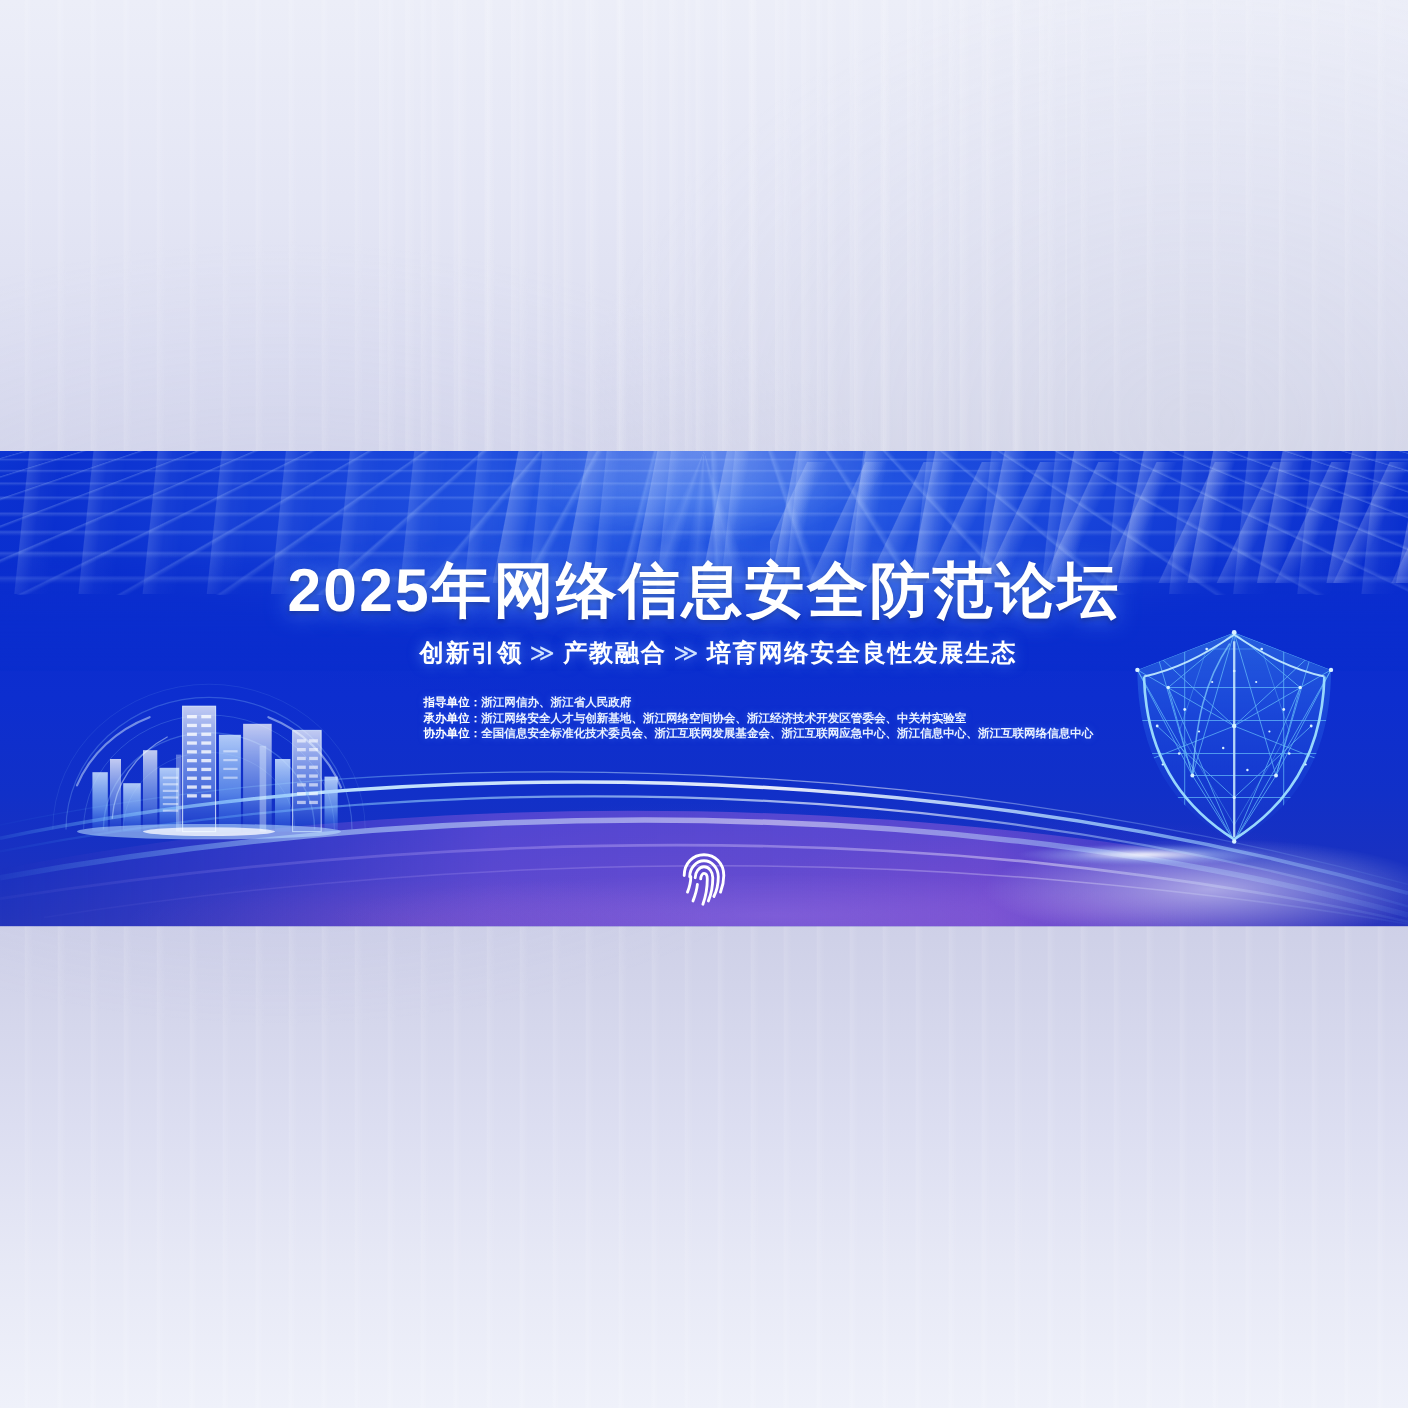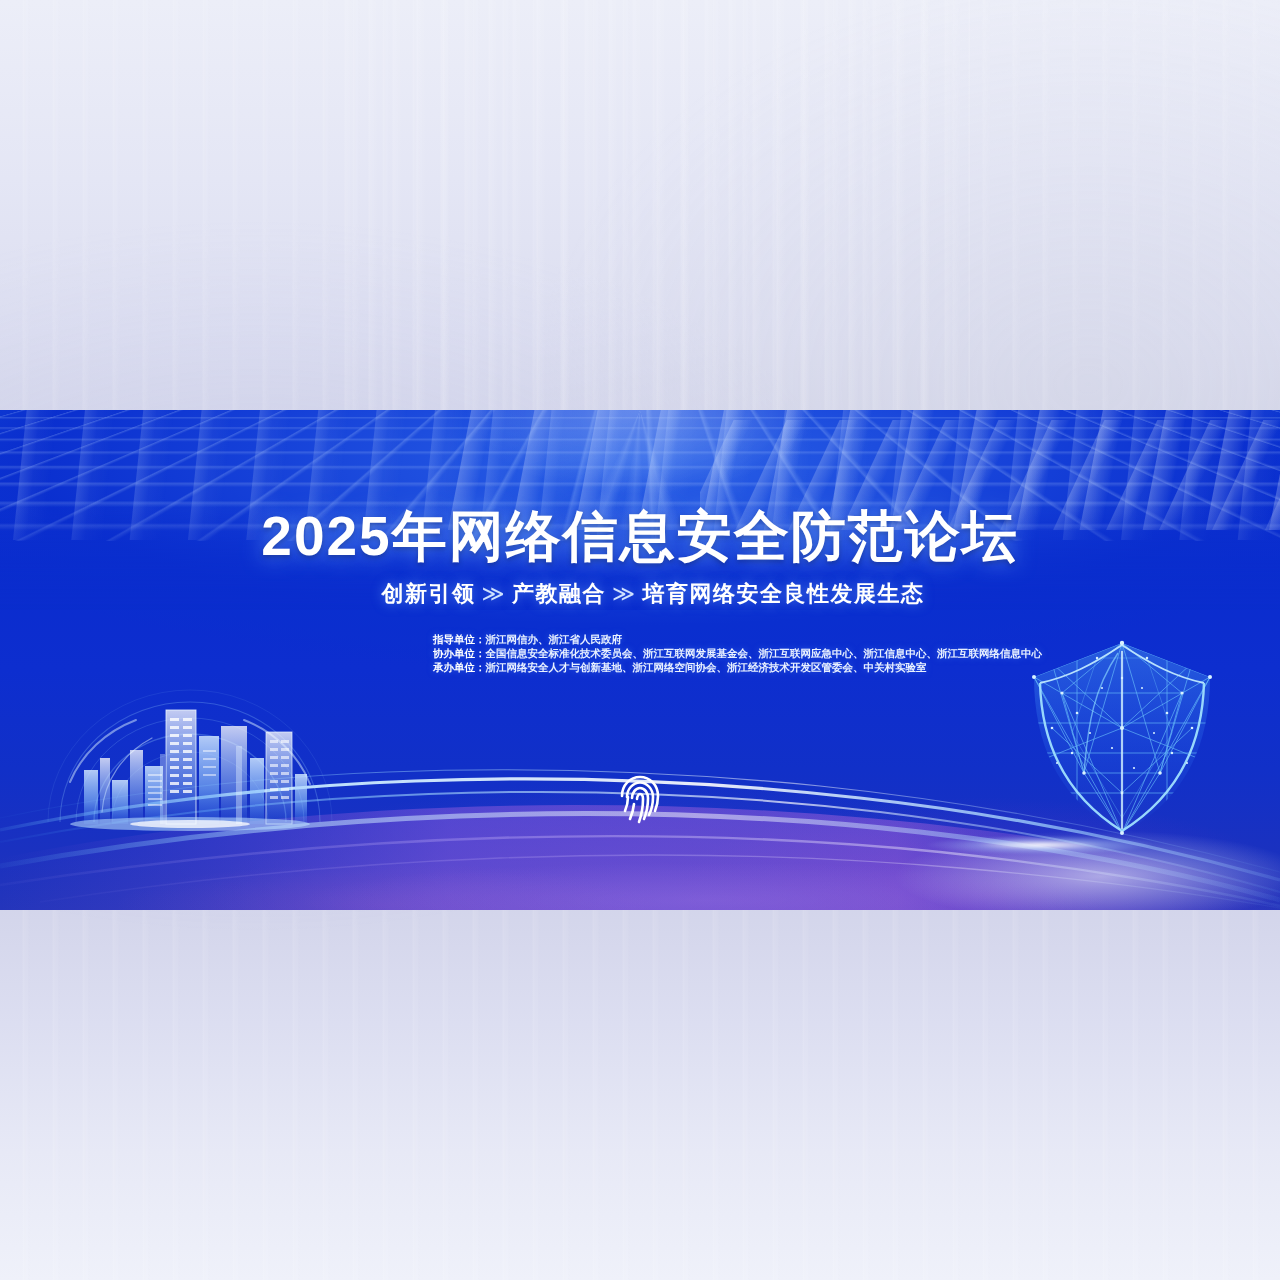--- a/index.html
+++ b/index.html
@@ -29,21 +29,21 @@
   .page-vstripes{
     position:absolute; left:330px; top:0; width:640px; height:420px;
     background:repeating-linear-gradient(90deg,
       rgba(255,255,255,0) 0, rgba(255,255,255,0) 14px,
       rgba(255,255,255,.28) 15px, rgba(255,255,255,0) 24px);
     opacity:.5; pointer-events:none;
   }
 
   
   .banner{
-    position:absolute; left:0; top:410px; width:1280px; height:500px;
+    position:absolute; left:0; top:410px; width:1280px; height:432px;
     overflow:hidden;
     background:
       radial-gradient(ellipse 55% 42% at 50% 100%, rgba(120,90,220,0.30), rgba(120,90,220,0) 62%),
       radial-gradient(ellipse 38% 30% at 77% 97%, rgba(150,60,210,0.30), rgba(150,60,210,0) 65%),
       radial-gradient(ellipse 80% 55% at 50% 10%, #2a62e8 0%, #1540d8 38%, #0a2fcf 60%, rgba(10,47,207,0) 78%),
       linear-gradient(180deg, #1449d6 0%, #0c34d3 14%, #0a2ccf 30%, #0d2ecf 52%, #1130c8 72%, #1a31c0 88%, #2435bb 100%);
   }
 
   
   .grid-persp{
@@ -142,21 +142,21 @@
     padding-left:26px;
   }
   .subtitle .sep{ color:#cfe2ff; font-weight:normal; padding:0 6px; }
 
   .orgs{
     position:absolute; left:385px; top:222px; width:640px;
     text-align:left;
   }
   .orgline{
     font-size:10.5px; font-weight:bold; color:#e9f1ff; line-height:14px;
-    white-space:nowrap; text-shadow:0 0 6px rgba(80,140,255,.5);margin-left:48px;
+    white-space:nowrap; text-shadow:0 0 6px rgba(80,140,255,.5);
   }
   .orgline .k{ color:#ffffff; }
 
   .datebar{
     position:absolute; left:0; top:327px; width:1280px;
     font-size:15px; font-weight:bold; color:#ffffff;
     letter-spacing:.6px; white-space:nowrap;
     text-shadow:0 0 10px rgba(130,185,255,.6);
   }
   .datebar .bar{ color:#bcd5ff; font-weight:normal; padding:0 7px; }
@@ -409,24 +409,24 @@
 
     <div class="subtitle">
       <span>创新引领</span><span class="sep">≫</span><span>产教融合</span><span class="sep">≫</span><span>培育网络安全良性发展生态</span>
     </div>
 
     <div class="orgs">
       <div class="orgline">
         <span class="k">指导单位：</span><span>浙江网信办、浙江省人民政府</span>
       </div>
       <div class="orgline">
-        <span class="k">协办单位：</span><span>全国信息安全标准化技术委员会、浙江互联网发展基金会、浙江互联网应急中心、浙江信息中心、浙江互联网络信息中心</span>
+        <span class="k">承办单位：</span><span>浙江网络安全人才与创新基地、浙江网络空间协会、浙江经济技术开发区管委会、中关村实验室</span>
       </div>
       <div class="orgline">
-        <span class="k">承办单位：</span><span>浙江网络安全人才与创新基地、浙江网络空间协会、浙江经济技术开发区管委会、中关村实验室</span>
+        <span class="k">协办单位：</span><span>全国信息安全标准化技术委员会、浙江互联网发展基金会、浙江互联网应急中心、浙江信息中心、浙江互联网络信息中心</span>
       </div>
     </div>
 
 
     <div class="fp">
       <svg viewBox="0 0 44 54" fill="none" stroke="#ffffff" stroke-linecap="round">
         <path d="M4,22 C4,11 12,3 22,3 C32,3 40,11 40,22 C40,27 39,32 37,37" stroke-width="2.6"></path>
         <path d="M9,23 C9,15 15,8.5 22,8.5 C29,8.5 35,15 35,23 C35,29 34,35 31,41" stroke-width="2.6"></path>
         <path d="M14,24 C14,19 17.5,14 22,14 C27,14 30,19 30,24 C30,32 28.5,39 26,45" stroke-width="2.6"></path>
         <path d="M19,25 C19,22.5 20.5,20 22,20 C24,20 25,22.5 25,25 C25,34 23.5,41 21,48" stroke-width="2.6"></path>

